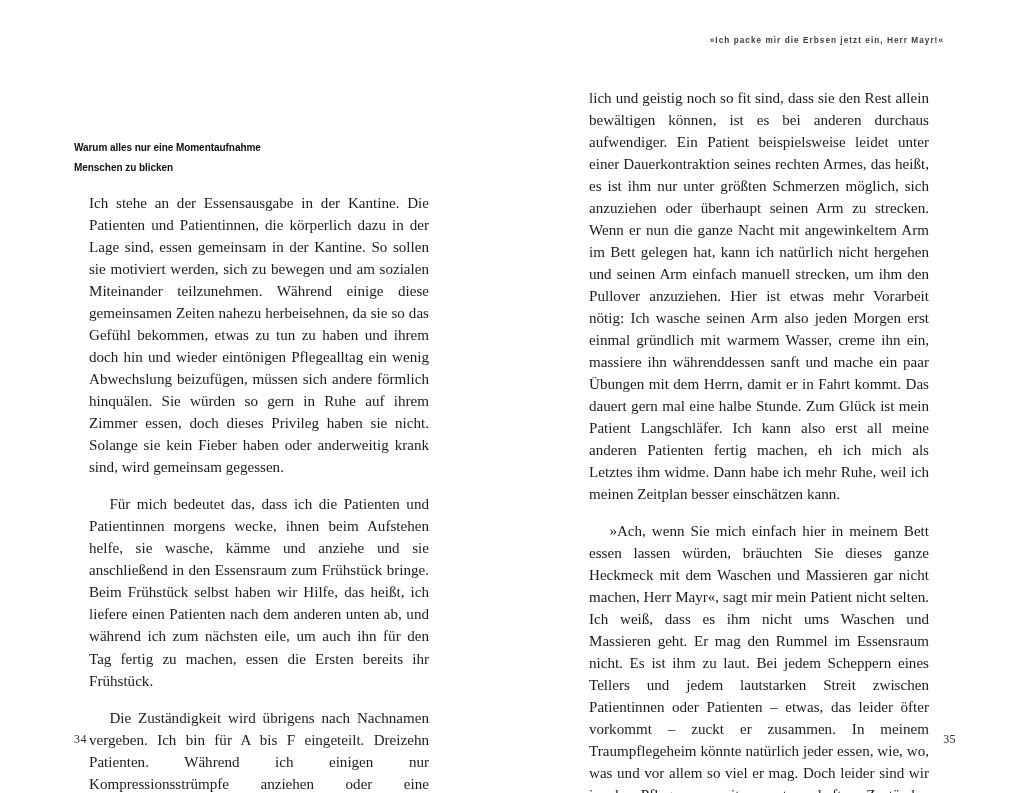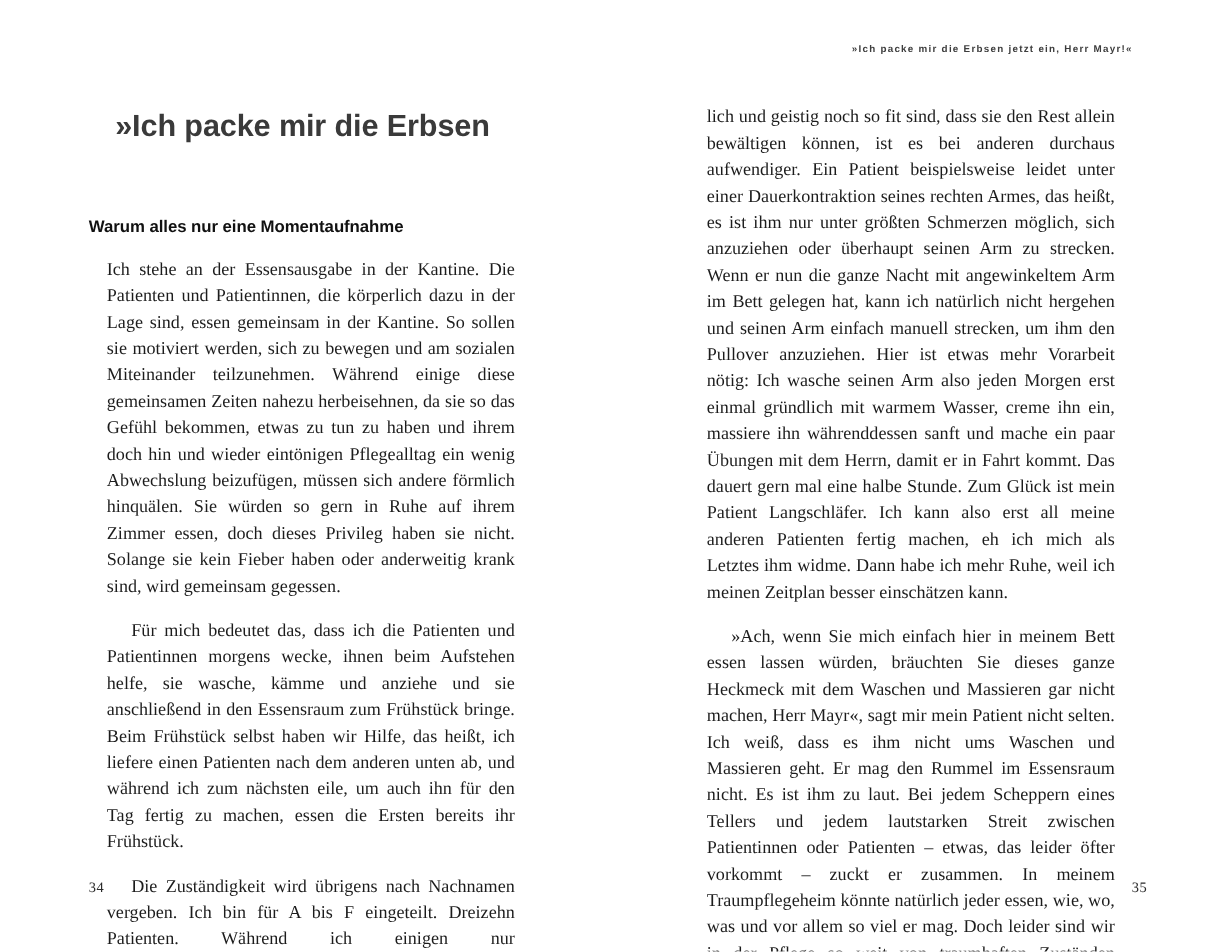--- a/index.html
+++ b/index.html
@@ -76,21 +76,21 @@
     margin: 0 0 0 0;
     padding-top: 13px;
   }
   .chapter-title .tl-1 { display: block; padding-left: 22px; }
   .chapter-title .tl-2 { display: block; padding-left: 52px; }
 
   
   .subtitle {
     font-family: "Liberation Sans", sans-serif;
     font-weight: bold;
-    font-size: 14px;
+    font-size: 10px;
     line-height: 19.6px;
     color: #111111;
     margin: 53px 0 14px 0;
     letter-spacing: -0.05px;
   }
   .subtitle span { display: block; }
 
   
   .body-text {
     margin: 0;
@@ -117,25 +117,25 @@
 </head>
 <body>
 
 <div class="spread">
 
   <div class="page page-left">
 
     <div class="col left-col">
 
       <h1 class="chapter-title">
-        <span class="tl-1">»Ich packe mir die Erbsen</span>
       </h1>
 
       <h2 class="subtitle">
         <span>Warum alles nur eine Momentaufnahme</span>
+        <span>Menschen zu blicken</span>
       </h2>
 
       <div class="body-text">
         <p>Ich stehe an der Essensausgabe in der Kantine. Die Patienten und Patientinnen, die körperlich dazu in der Lage sind, essen gemeinsam in der Kantine. So sollen sie motiviert werden, sich zu bewegen und am sozialen Miteinander teilzunehmen. Während einige diese gemeinsamen Zeiten nahezu herbeisehnen, da sie so das Gefühl bekommen, etwas zu tun zu haben und ihrem doch hin und wieder eintönigen Pflegealltag ein wenig Abwechslung beizufügen, müssen sich andere förmlich hinquälen. Sie würden so gern in Ruhe auf ihrem Zimmer essen, doch dieses Privileg haben sie nicht. Solange sie kein Fieber haben oder anderweitig krank sind, wird gemeinsam gegessen.</p>
         <p class="indent">Für mich bedeutet das, dass ich die Patienten und Patientinnen morgens wecke, ihnen beim Aufstehen helfe, sie wasche, kämme und anziehe und sie anschließend in den Essensraum zum Frühstück bringe. Beim Frühstück selbst haben wir Hilfe, das heißt, ich liefere einen Patienten nach dem anderen unten ab, und während ich zum nächsten eile, um auch ihn für den Tag fertig zu machen, essen die Ersten bereits ihr Frühstück.</p>
         <p class="indent last-line-full">Die Zuständigkeit wird übrigens nach Nachnamen vergeben. Ich bin für A bis F eingeteilt. Dreizehn Patienten. Während ich einigen nur Kompressionsstrümpfe anziehen oder eine Insulinspritze oder Tabletten geben muss, da sie körper-</p>
       </div>
 
     </div>
 

